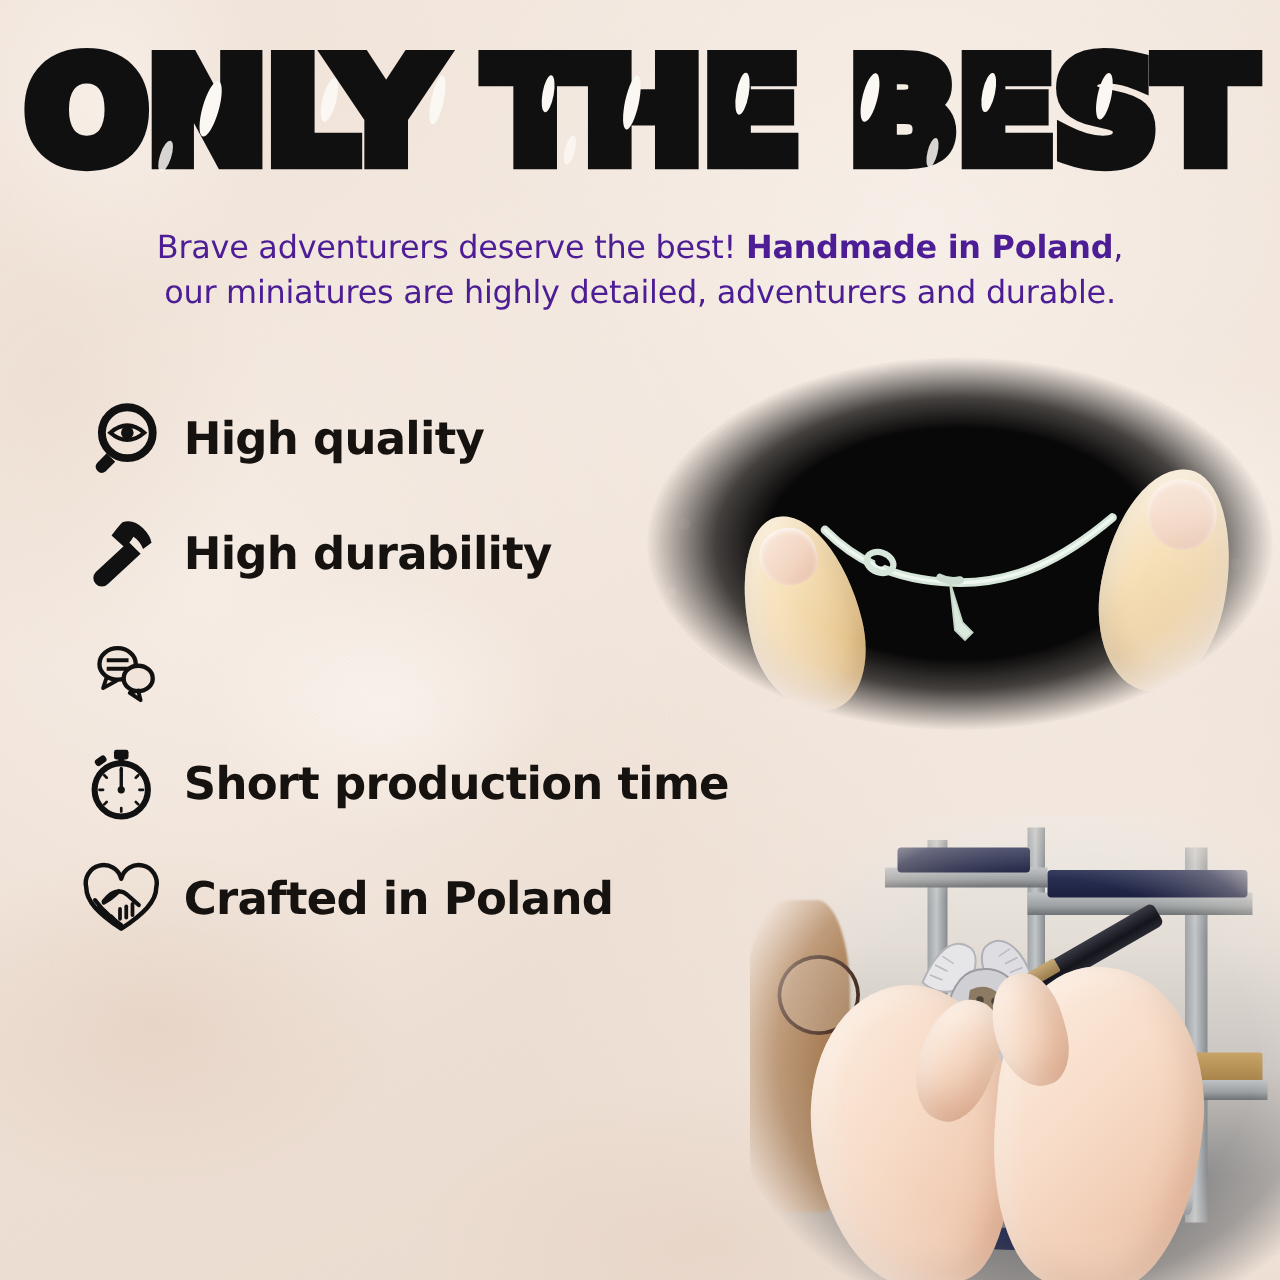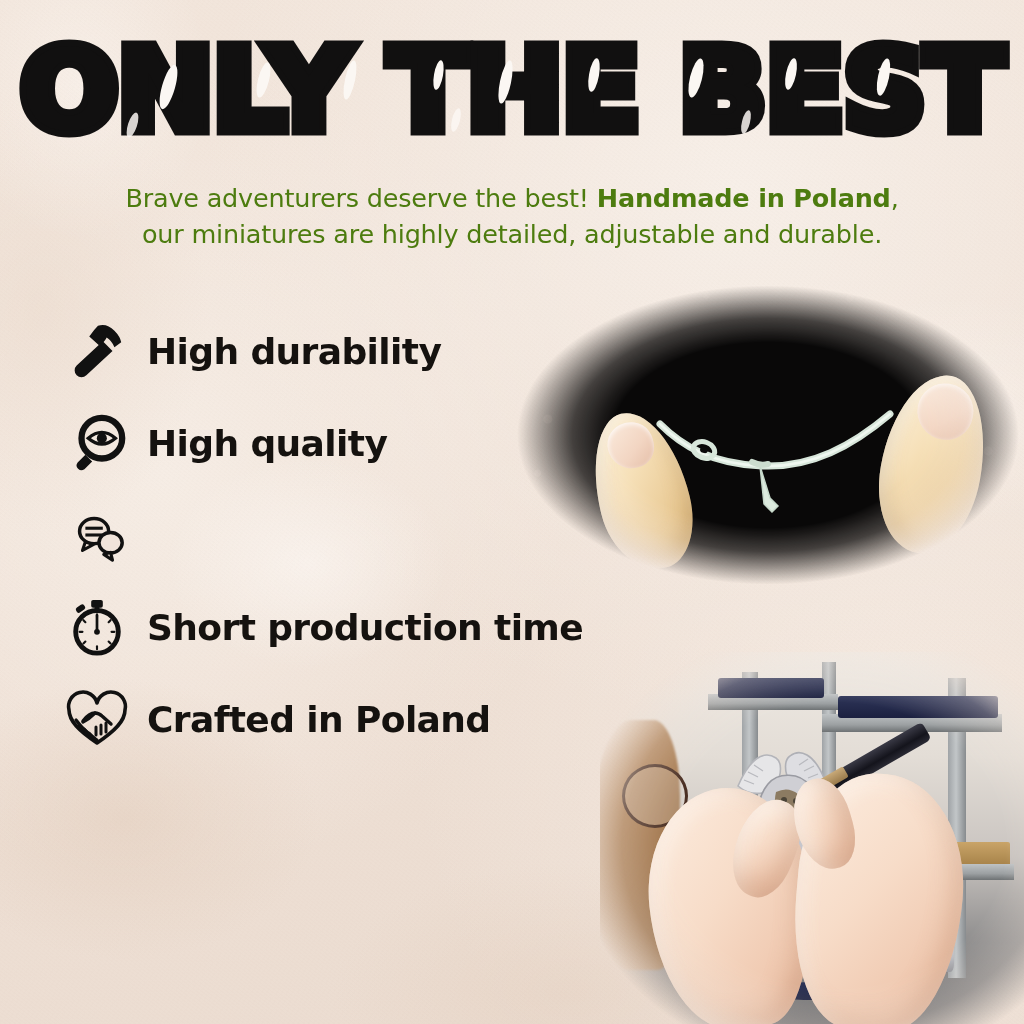--- a/index.html
+++ b/index.html
@@ -68,21 +68,21 @@
   
   .gloss { position:absolute; background:#FBF7F3; border-radius:50%; pointer-events:none; }
 
   
   .sub {
     position:absolute; top:180px; left:0; width:1024px;
     text-align:center;
     font-family:"DejaVu Sans", sans-serif;
     font-size:25.5px;
     line-height:1.42;
-    color:#4d7c0f;
+    color:#4c1d95;
     letter-spacing:-.2px;
   }
   .sub b { font-weight:700; }
 
   
   .features {
     position:absolute; left:58px; top:305px;
     width:700px;
   }
   .feature {
@@ -260,45 +260,45 @@
   <div class="gloss" style="left:786px;top:58px;width:10px;height:32px;transform:rotate(12deg);"></div>
   <div class="gloss" style="left:878px;top:58px;width:11px;height:38px;transform:rotate(12deg);"></div>
   <div class="gloss" style="left:128px;top:112px;width:9px;height:26px;transform:rotate(18deg);opacity:.85;"></div>
   <div class="gloss" style="left:452px;top:108px;width:8px;height:24px;transform:rotate(14deg);opacity:.85;"></div>
   <div class="gloss" style="left:742px;top:110px;width:8px;height:24px;transform:rotate(14deg);opacity:.85;"></div>
 
   <div class="sub">
     <div>
       <span>Brave adventurers deserve the best! </span><b>Handmade in Poland</b><span>,</span>
     </div>
-    <div>our miniatures are highly detailed, adjustable and durable.</div>
+    <div>our miniatures are highly detailed, adventurers and durable.</div>
   </div>
 
   <div class="features">
-
-    <div class="feature">
-      <span class="ico">
-        <svg width="62" height="62" viewBox="0 0 64 64">
-          <path d="M33 6 q9 -3 17 5 q6 6 7 12 l-7 5 q-3 -7 -8 -10 q-3 6 -8 8 L24 17 q5 -7 9 -11 Z" fill="#111"></path>
-          <path d="M38 22 L48 32 L21 57 a7 7 0 0 1 -10 -10 Z" fill="#111"></path>
-        </svg>
-      </span>
-      <span class="lbl">High durability</span>
-    </div>
 
     <div class="feature">
       <span class="ico">
         <svg width="62" height="62" viewBox="0 0 64 64">
           <path d="M20 44 L12 52 a5 5 0 0 0 7 7 L27 51 Z" fill="#111"></path>
           <circle cx="37" cy="27" r="21" fill="none" stroke="#111" stroke-width="6.5"></circle>
           <path d="M23 27 q14 -12 28 0 q-14 12 -28 0 Z" fill="none" stroke="#111" stroke-width="3.4"></path>
           <circle cx="37" cy="27" r="5.2" fill="#111"></circle>
         </svg>
       </span>
       <span class="lbl">High quality</span>
+    </div>
+
+    <div class="feature">
+      <span class="ico">
+        <svg width="62" height="62" viewBox="0 0 64 64">
+          <path d="M33 6 q9 -3 17 5 q6 6 7 12 l-7 5 q-3 -7 -8 -10 q-3 6 -8 8 L24 17 q5 -7 9 -11 Z" fill="#111"></path>
+          <path d="M38 22 L48 32 L21 57 a7 7 0 0 1 -10 -10 Z" fill="#111"></path>
+        </svg>
+      </span>
+      <span class="lbl">High durability</span>
     </div>
 
 
     <div class="feature">
       <span class="ico">
         <svg width="62" height="62" viewBox="0 0 64 64">
           <path d="M44 28 a15 13 0 1 1 -30 0 a15 13 0 0 1 30 0 Z" fill="#F1E4DA" stroke="#111" stroke-width="3.6"></path>
           <path d="M20 39 l-3 9 l11 -6 Z" fill="#F1E4DA" stroke="#111" stroke-width="3.2" stroke-linejoin="round"></path>
           <line x1="20" y1="25" x2="38" y2="25" stroke="#111" stroke-width="3.2"></line>
           <line x1="20" y1="32" x2="38" y2="32" stroke="#111" stroke-width="3.2"></line>

